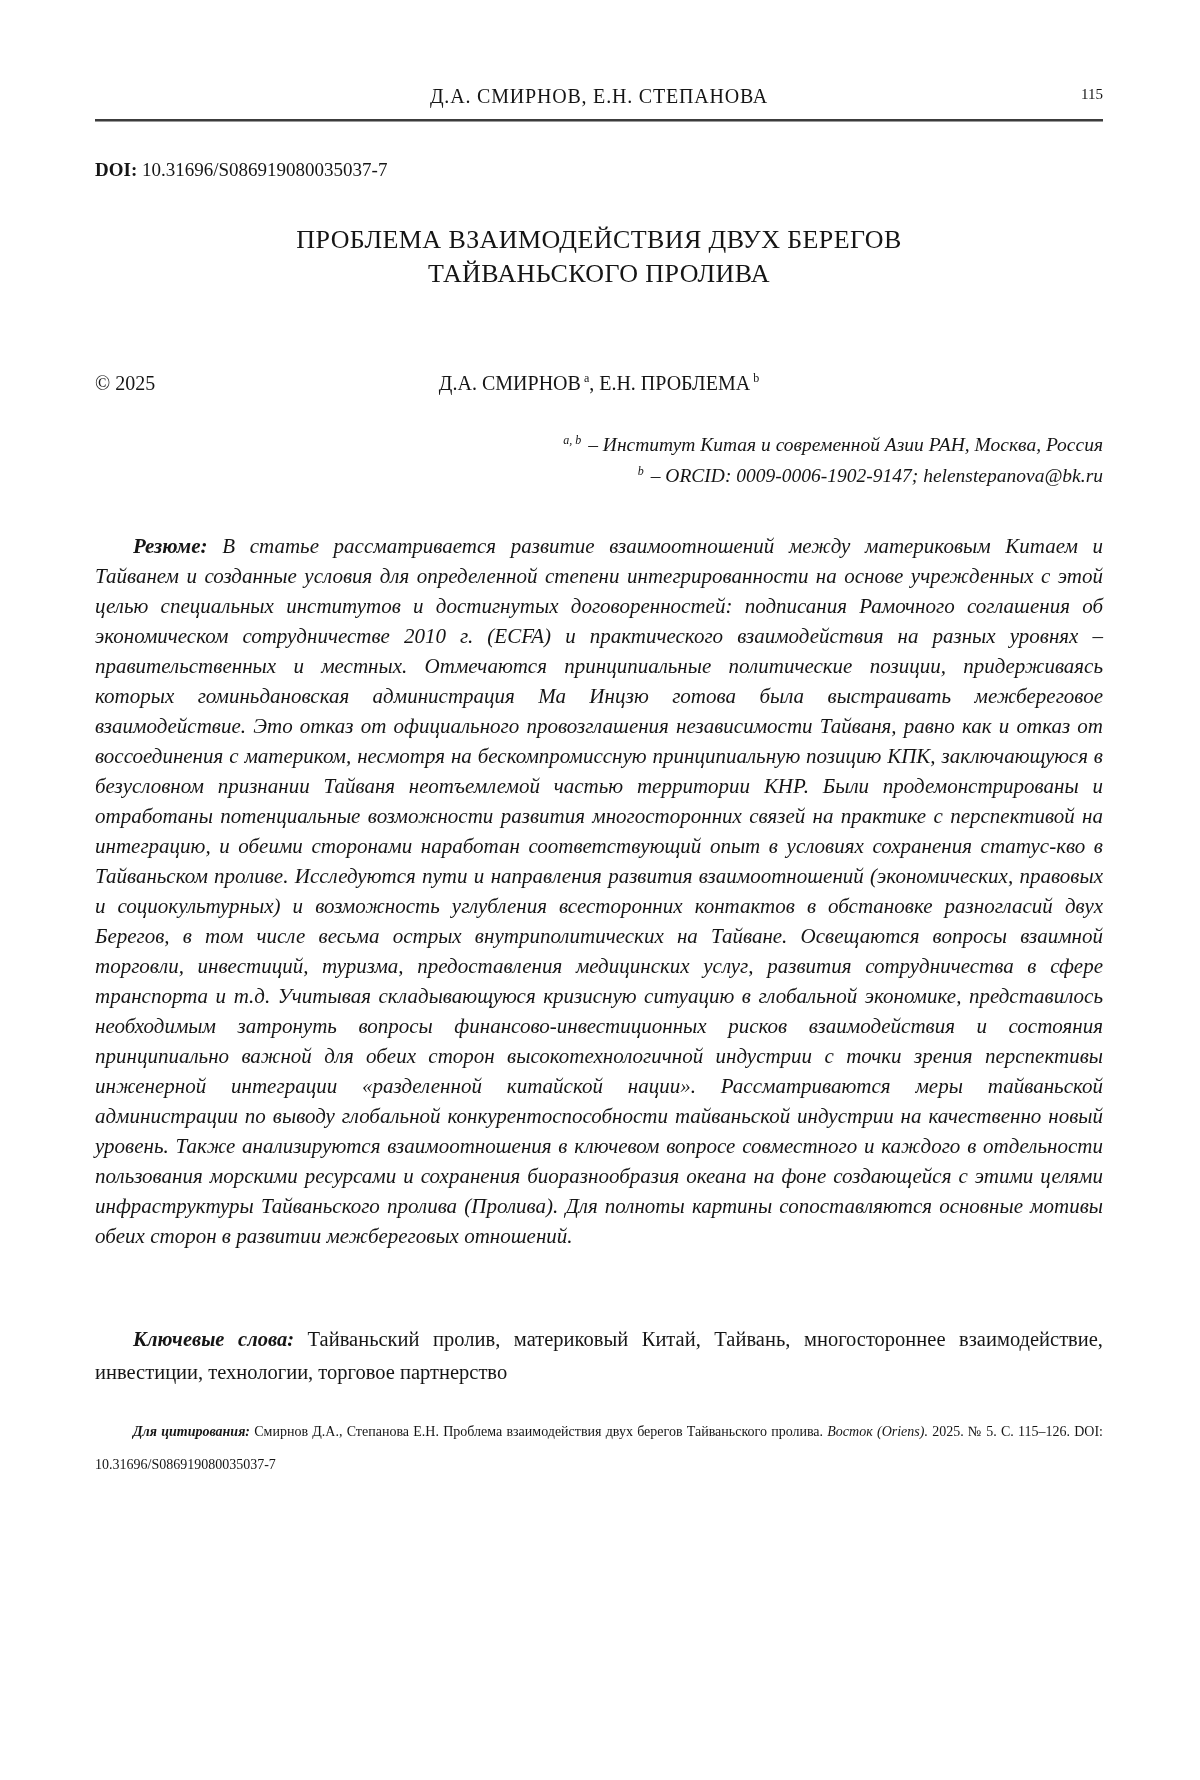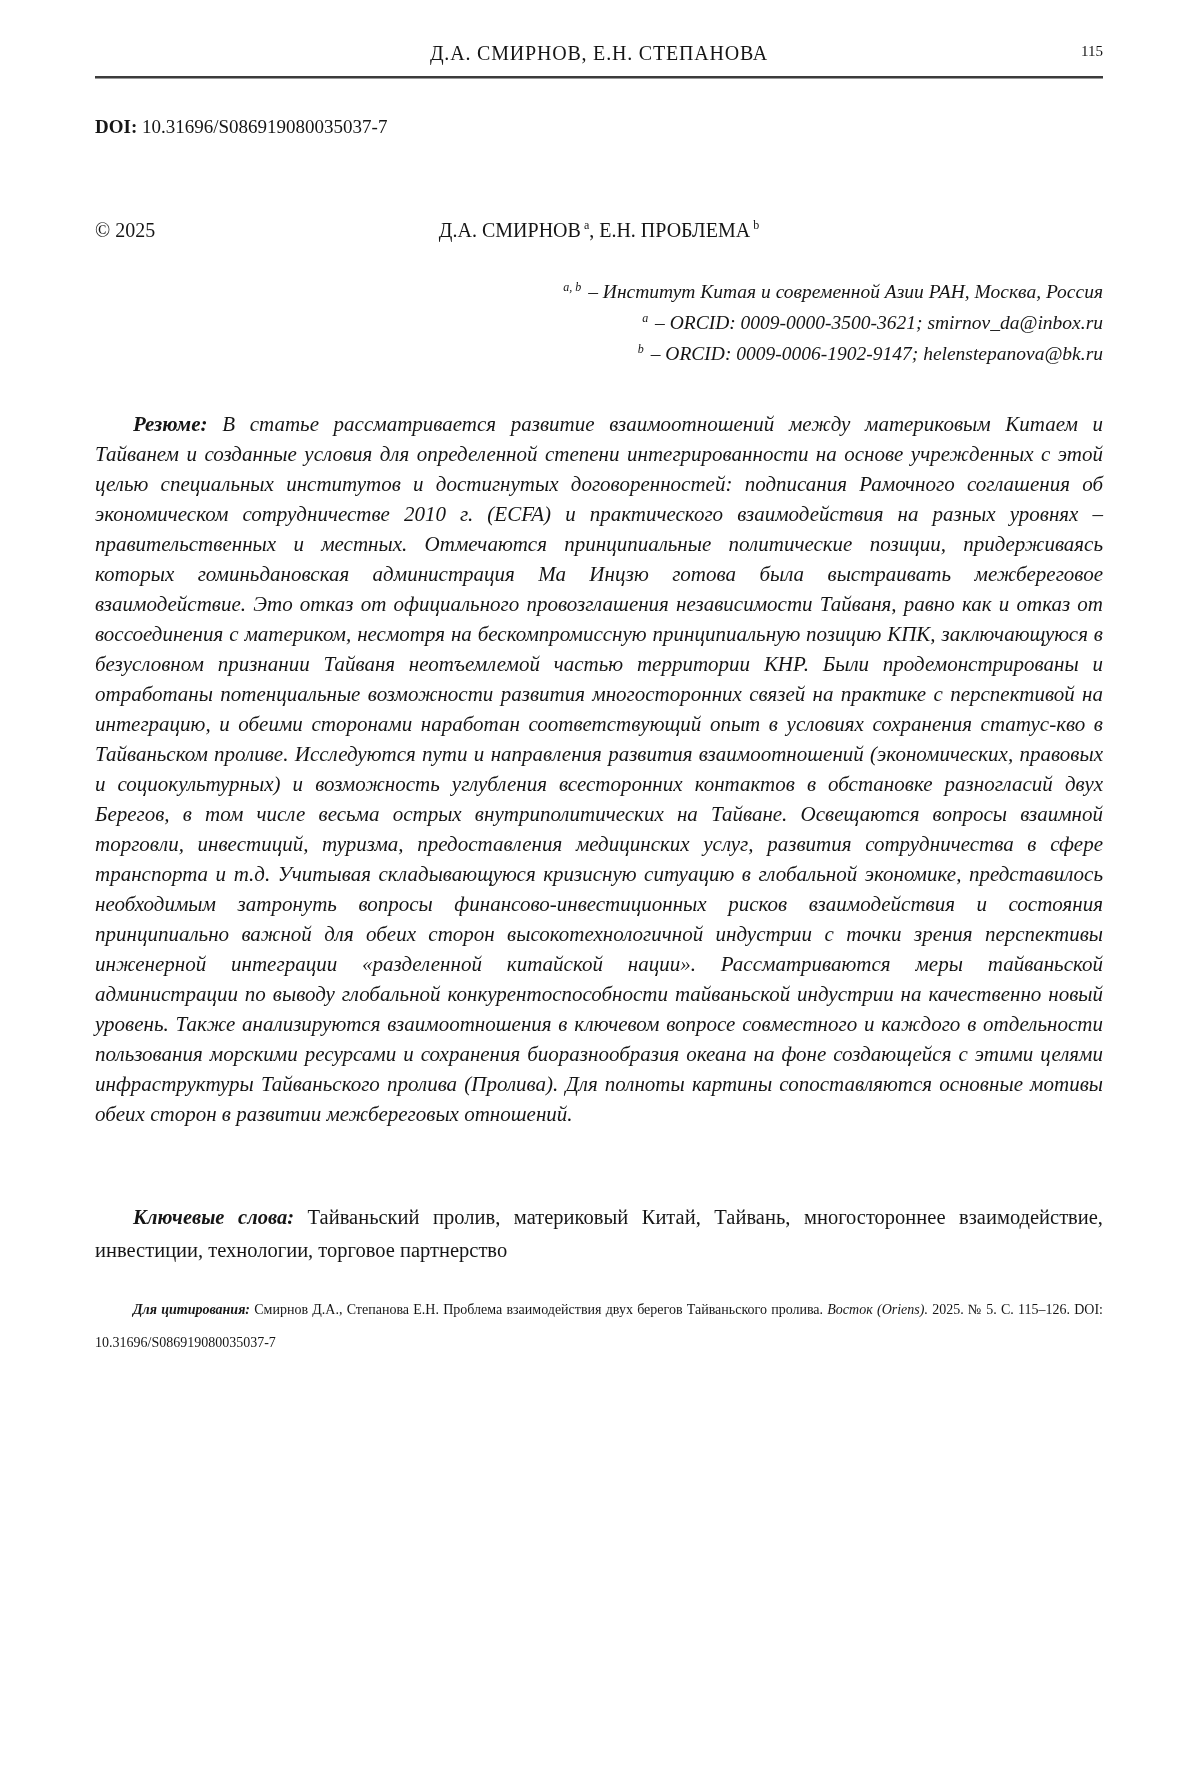--- a/index.html
+++ b/index.html
@@ -8,21 +8,21 @@
     height: 1780px;
     background: #ffffff;
     color: #151515;
     font-family: "Liberation Serif", serif;
     overflow: hidden;
   }
   .page {
     box-sizing: border-box;
     width: 1200px;
     height: 1780px;
-    padding: 41px 97px 0 95px;
+    padding: 84px 97px 0 95px;
     position: relative;
   }
 
   
   .running-head {
     position: relative;
     text-align: center;
     font-size: 20px;
     letter-spacing: 0.8px;
     line-height: 24px;
@@ -126,30 +126,31 @@
 
   <div class="running-head">
     <span>Д.А. СМИРНОВ, Е.Н. СТЕПАНОВА</span>
     <span class="page-num">115</span>
   </div>
   <div class="head-rule"></div>
 
   <div class="doi-line"><span class="b">DOI:</span><span> 10.31696/S086919080035037-7</span></div>
 
   <div class="article-title">
+    <span>ПРОБЛЕМА ВЗАИМОДЕЙСТВИЯ ДВУХ БЕРЕГОВ</span>
+    <span>ТАЙВАНЬСКОГО ПРОЛИВА</span>
   </div>
 
   <div class="byline">
     <span class="copyright">© 2025</span>
     <span>Д.А. СМИРНОВ</span><sup class="aff">a</sup><span>, </span><span>Е.Н. ПРОБЛЕМА</span><sup class="aff">b</sup>
   </div>
 
   <div class="affiliations">
     <div><sup class="aff lead">a, b</sup><span> – Институт Китая и современной Азии РАН, Москва, Россия</span></div>
-    <div><sup class="aff lead">a</sup><span> – ORCID: 0009-0000-3500-3621; smirnov_da@inbox.ru</span></div>
     <div><sup class="aff lead">b</sup><span> – ORCID: 0009-0006-1902-9147; helenstepanova@bk.ru</span></div>
   </div>
 
   <p class="abstract"><span class="label">Резюме:</span><span> В статье рассматривается развитие взаимоотношений между материковым Китаем и Тайванем и созданные условия для определенной степени интегрированности на основе учрежденных с этой целью специальных институтов и достигнутых договоренностей: подписания Рамочного соглашения об экономическом сотрудничестве 2010 г. (ECFA) и практического взаимодействия на разных уровнях – правительственных и местных. Отмечаются принципиальные политические позиции, придерживаясь которых гоминьдановская администрация Ма Инцзю готова была выстраивать межбереговое взаимодействие. Это отказ от официального провозглашения независимости Тайваня, равно как и отказ от воссоединения с материком, несмотря на бескомпромиссную принципиальную позицию КПК, заключающуюся в безусловном признании Тайваня неотъемлемой частью территории КНР. Были продемонстрированы и отработаны потенциальные возможности развития многосторонних связей на практике с перспективой на интеграцию, и обеими сторонами наработан соответствующий опыт в условиях сохранения статус-кво в Тайваньском проливе. Исследуются пути и направления развития взаимоотношений (экономических, правовых и социокультурных) и возможность углубления всесторонних контактов в обстановке разногласий двух Берегов, в том числе весьма острых внутриполитических на Тайване. Освещаются вопросы взаимной торговли, инвестиций, туризма, предоставления медицинских услуг, развития сотрудничества в сфере транспорта и т.д. Учитывая складывающуюся кризисную ситуацию в глобальной экономике, представилось необходимым затронуть вопросы финансово-инвестиционных рисков взаимодействия и состояния принципиально важной для обеих сторон высокотехнологичной индустрии с точки зрения перспективы инженерной интеграции «разделенной китайской нации». Рассматриваются меры тайваньской администрации по выводу глобальной конкурентоспособности тайваньской индустрии на качественно новый уровень. Также анализируются взаимоотношения в ключевом вопросе совместного и каждого в отдельности пользования морскими ресурсами и сохранения биоразнообразия океана на фоне создающейся с этими целями инфраструктуры Тайваньского пролива (Пролива). Для полноты картины сопоставляются основные мотивы обеих сторон в развитии межбереговых отношений.</span></p>
 
   <p class="keywords"><span class="bi">Ключевые слова:</span><span> Тайваньский пролив, материковый Китай, Тайвань, многостороннее взаимодействие, инвестиции, технологии, торговое партнерство</span></p>
 
   <p class="citation"><span class="bi">Для цитирования:</span><span> Смирнов Д.А., Степанова Е.Н. Проблема взаимодействия двух берегов Тайваньского пролива. </span><span class="journal">Восток (Oriens).</span><span> 2025. № 5. С. 115–126. DOI: 10.31696/S086919080035037-7</span></p>
 
 </div>

